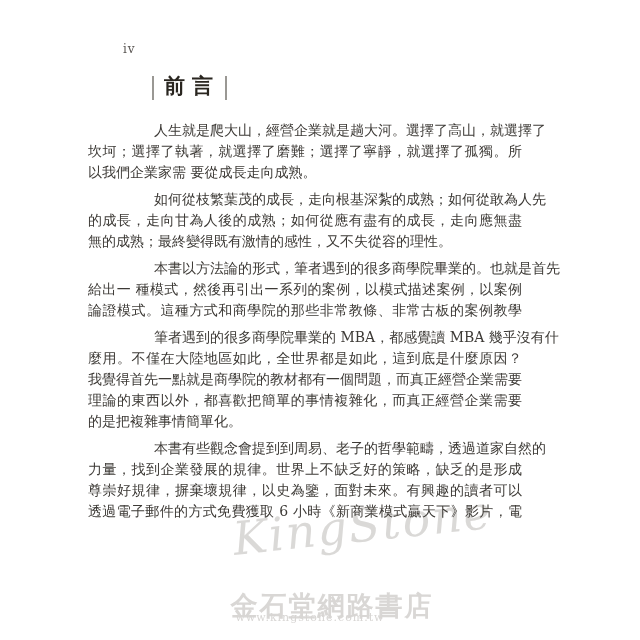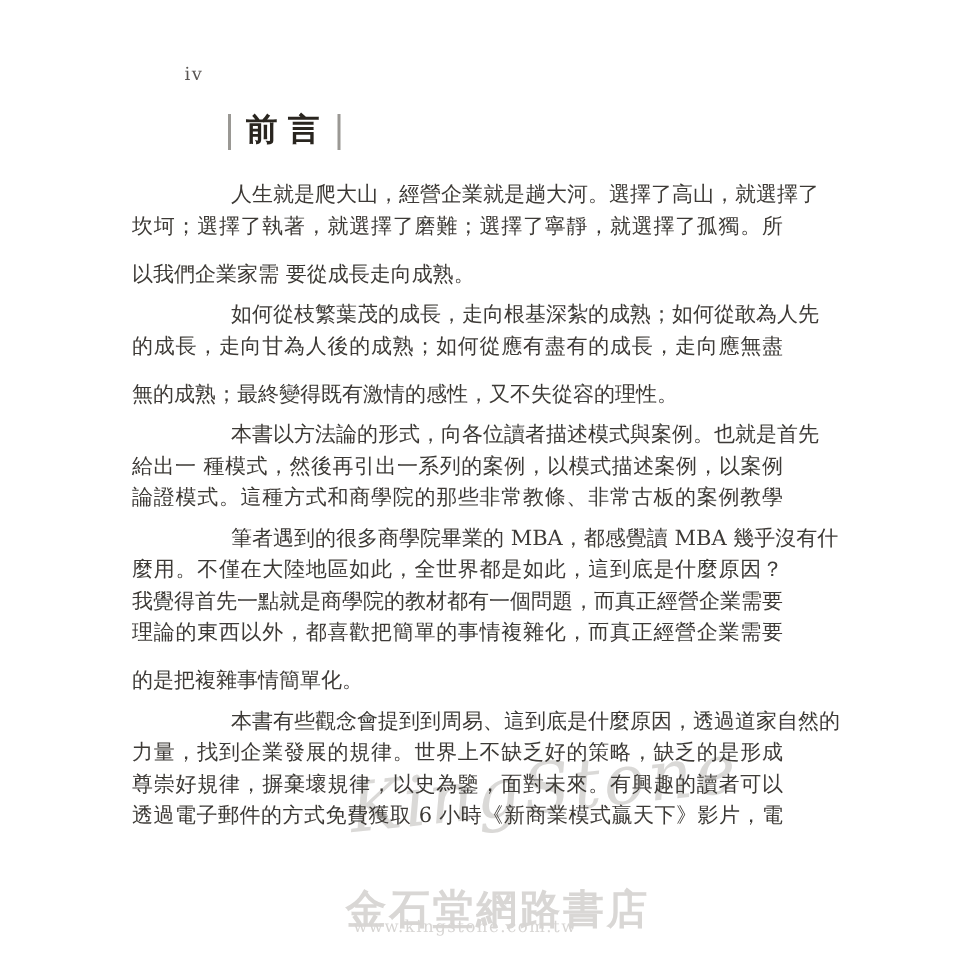--- a/index.html
+++ b/index.html
@@ -36,21 +36,21 @@
   .body-text{
     position:absolute;left:88px;top:120px;width:434px;z-index:1;
   }
   .para{margin:0 0 6px 0;}
   .line{
     font-size:14px;line-height:21px;color:#3d3a36;
     text-align:justify;text-align-last:justify;
     white-space:nowrap;
   }
   .line.first{text-indent:66px;}
-  .line.final{text-align-last:left;white-space:normal;margin-top:11px;}
+  .line.final{text-align-last:left;white-space:normal;}
 
   
   .wm-diagonal{
     position:absolute;left:233px;top:512px;z-index:0;
     font-size:46px;font-style:italic;color:#d2d0ce;opacity:0.8;
     letter-spacing:2px;
     transform:rotate(-6deg);transform-origin:left center;
     font-family:"DejaVu Serif","Liberation Serif",serif;
     pointer-events:none;
   }
@@ -88,33 +88,33 @@
         <div class="line first">人生就是爬大山，經營企業就是趟大河。選擇了高山，就選擇了</div>
         <div class="line">坎坷；選擇了執著，就選擇了磨難；選擇了寧靜，就選擇了孤獨。所</div>
         <div class="line final">以我們企業家需 要從成長走向成熟。</div>
       </div>
       <div class="para">
         <div class="line first">如何從枝繁葉茂的成長，走向根基深紮的成熟；如何從敢為人先</div>
         <div class="line">的成長，走向甘為人後的成熟；如何從應有盡有的成長，走向應無盡</div>
         <div class="line final">無的成熟；最終變得既有激情的感性，又不失從容的理性。</div>
       </div>
       <div class="para">
-        <div class="line first">本書以方法論的形式，向各位讀者描述模式與案例。也就是首先</div>
+        <div class="line first">本書以方法論的形式，筆者遇到的很多商學院畢業的。也就是首先</div>
         <div class="line">給出一 種模式，然後再引出一系列的案例，以模式描述案例，以案例</div>
         <div class="line">論證模式。這種方式和商學院的那些非常教條、非常古板的案例教學</div>
       </div>
       <div class="para">
         <div class="line first">筆者遇到的很多商學院畢業的 MBA，都感覺讀 MBA 幾乎沒有什</div>
         <div class="line">麼用。不僅在大陸地區如此，全世界都是如此，這到底是什麼原因？</div>
         <div class="line">我覺得首先一點就是商學院的教材都有一個問題，而真正經營企業需要</div>
         <div class="line">理論的東西以外，都喜歡把簡單的事情複雜化，而真正經營企業需要</div>
         <div class="line final">的是把複雜事情簡單化。</div>
       </div>
       <div class="para">
-        <div class="line first">本書有些觀念會提到到周易、這到底是什麼原因，透過道家自然的</div>
+        <div class="line first">本書有些觀念會提到到周易、老子的哲學範疇，透過道家自然的</div>
         <div class="line">力量，找到企業發展的規律。世界上不缺乏好的策略，缺乏的是形成</div>
         <div class="line">尊崇好規律，摒棄壞規律，以史為鑒，面對未來。有興趣的讀者可以</div>
         <div class="line">透過電子郵件的方式免費獲取 6 小時《新商業模式贏天下》影片，電</div>
       </div>
     </div>
 
   <div class="wm-store">金石堂網路書店</div>
   <div class="wm-url">www.kingstone.com.tw</div>
 
 </div>

